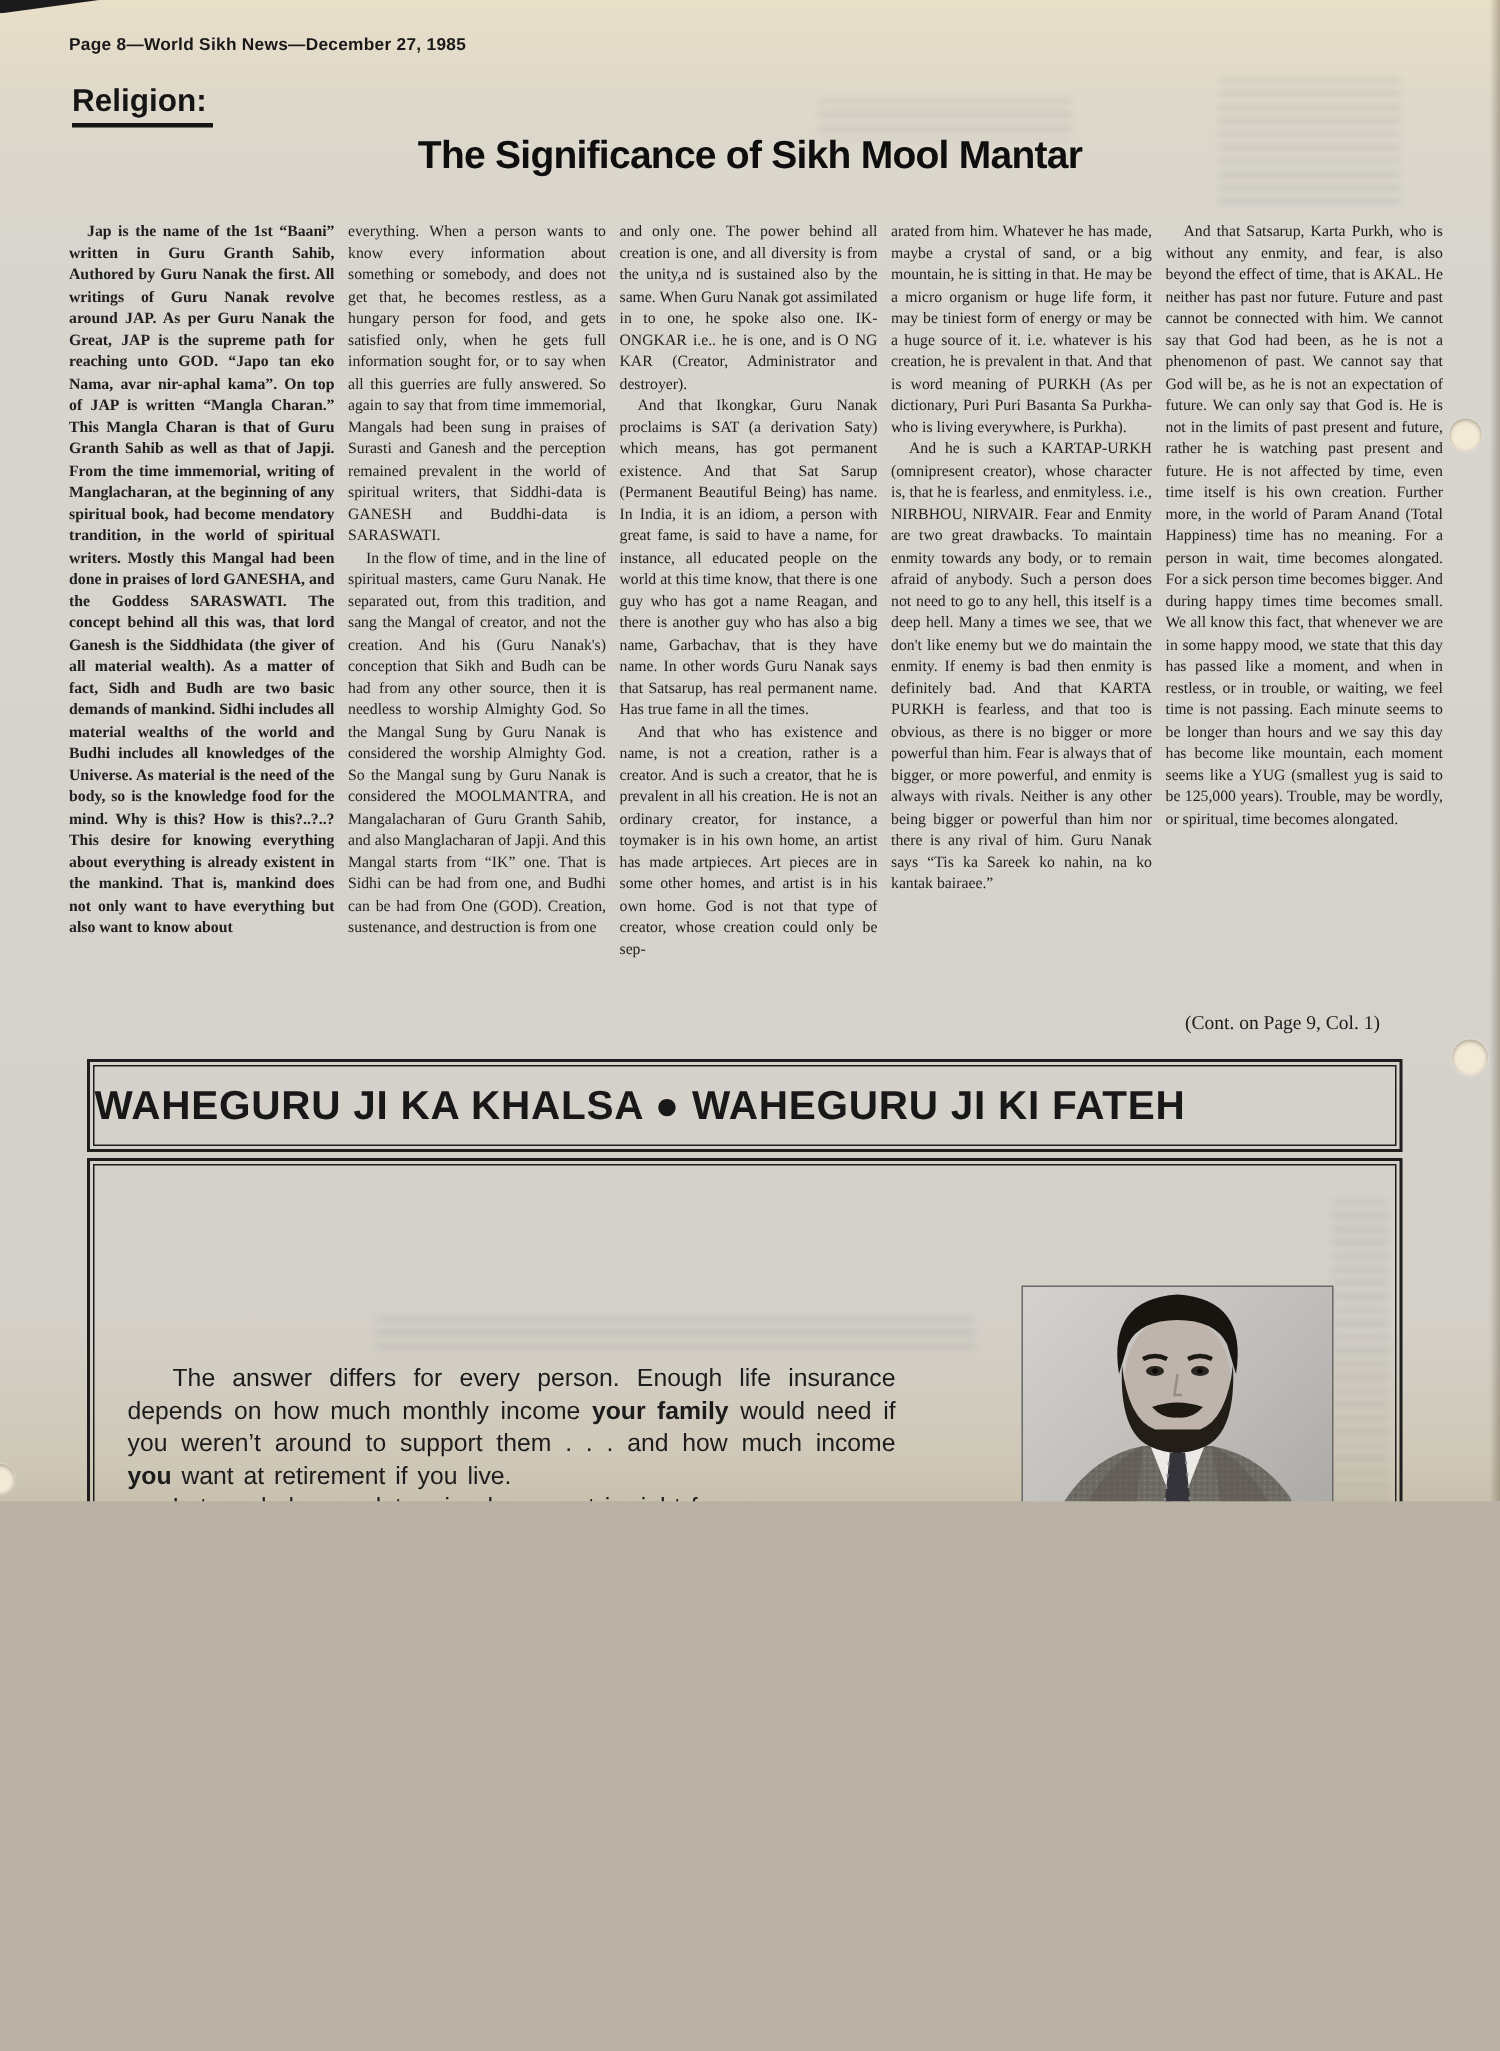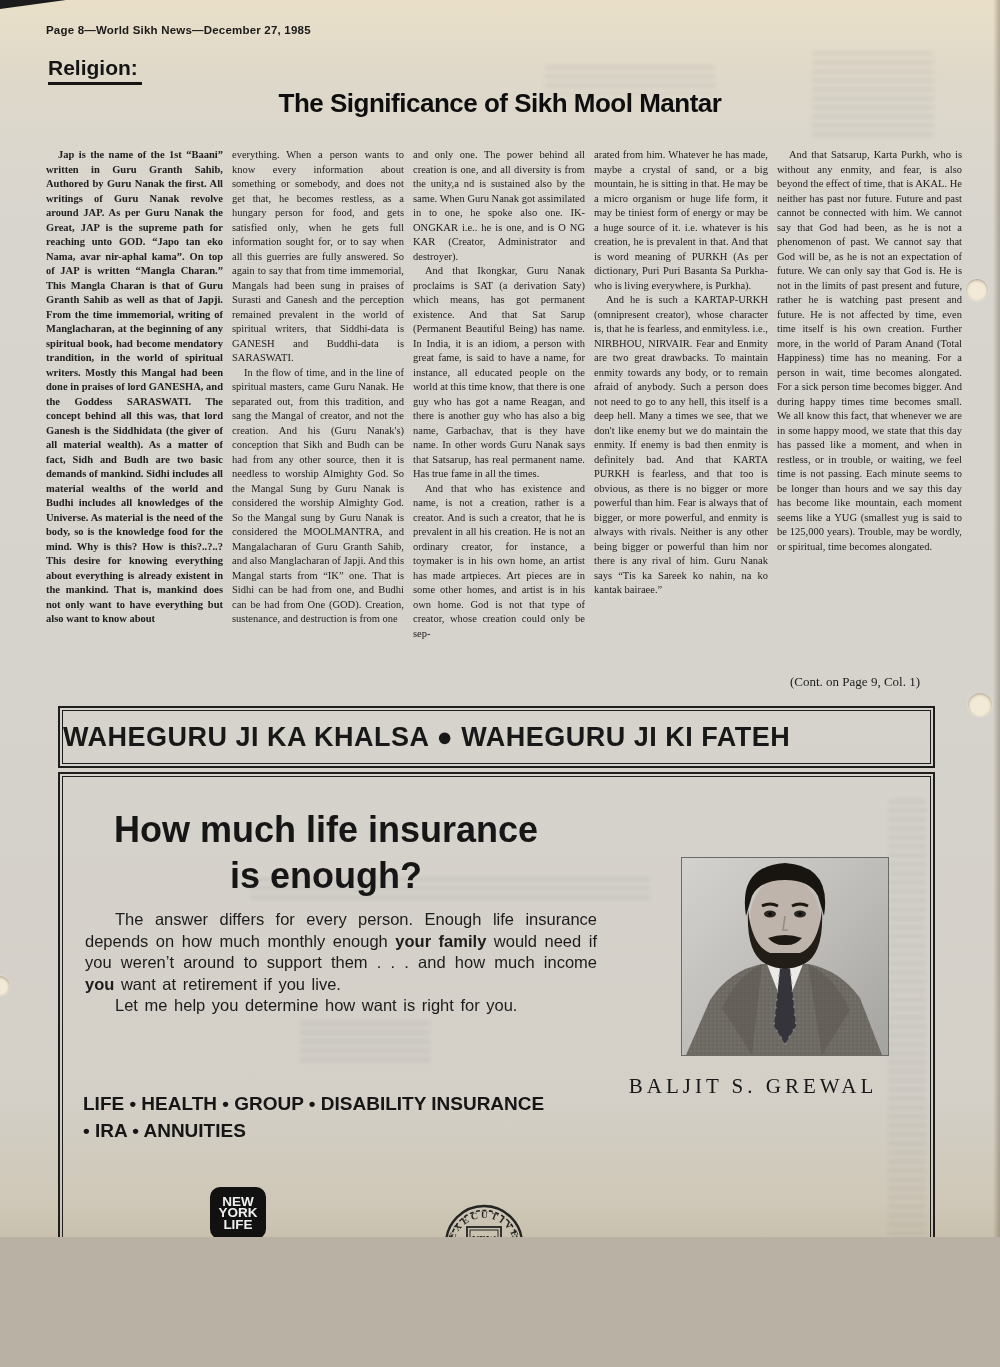--- a/index.html
+++ b/index.html
@@ -1,17 +1,17 @@
 <!DOCTYPE html>
 <html><head>
 <meta charset="utf-8">
 <style>
   html,body{margin:0;padding:0;background:#b9b2a4;}
   .page{
-    position:relative;width:1000px;height:1237px;overflow:hidden;
+    position:relative;width:1000px;height:1001px;overflow:hidden;
     background:linear-gradient(180deg,#e9dfc8 0%,#ded8ca 7%,#d8d5cf 18%,#d6d3cd 55%,#d4d0c8 88%,#cfc8b8 97%,#c9c1ae 100%);
     font-family:"Liberation Serif",serif;color:#1e1e1e;
   }
   .edge-r{position:absolute;right:0;top:0;width:7px;height:100%;
     background:linear-gradient(90deg,transparent,rgba(85,72,48,.35));}
   .corner-tl{position:absolute;top:0;left:0;width:66px;height:9px;background:#1b1b1b;
     clip-path:polygon(0 0,100% 0,0 100%);}
   .hole{position:absolute;border-radius:50%;background:#f2e9d6;
     box-shadow:inset 0 1px 3px rgba(70,60,40,.45),0 0 2px rgba(255,255,255,.55);}
   .ghost{position:absolute;filter:blur(2px);opacity:.13;border-radius:3px;
@@ -123,27 +123,23 @@
 
   <div class="dbox banner">
     <div class="dbox-inner">
       <div class="banner-text">WAHEGURU JI KA KHALSA  ●  WAHEGURU JI KI FATEH</div>
     </div>
   </div>
 
   <div class="dbox admain">
     <div class="dbox-inner">
 
-      <div class="ad-headline">
-        <div>How much life insurance</div>
-        <div>is enough?</div>
-      </div>
 
       <div class="ad-body">
-          <p class="ind"><span>The answer differs for every person. Enough life insurance depends on how much monthly enough </span><span class="b">your family</span><span> would need if you weren’t around to support them . . . and how much income </span><span class="b">you</span><span> want at retirement if you live.</span></p>
+          <p class="ind"><span>The answer differs for every person. Enough life insurance depends on how much monthly income </span><span class="b">your family</span><span> would need if you weren’t around to support them . . . and how much income </span><span class="b">you</span><span> want at retirement if you live.</span></p>
           <p class="ind"><span>Let me help you determine how want is right for you.</span></p>
         </div>
 
       <div class="services">
         <div>LIFE • HEALTH • GROUP • DISABILITY INSURANCE</div>
         <div class="l2">• IRA • ANNUITIES</div>
       </div>
 
       <div class="nyl-logo">
         <div>NEW</div>

